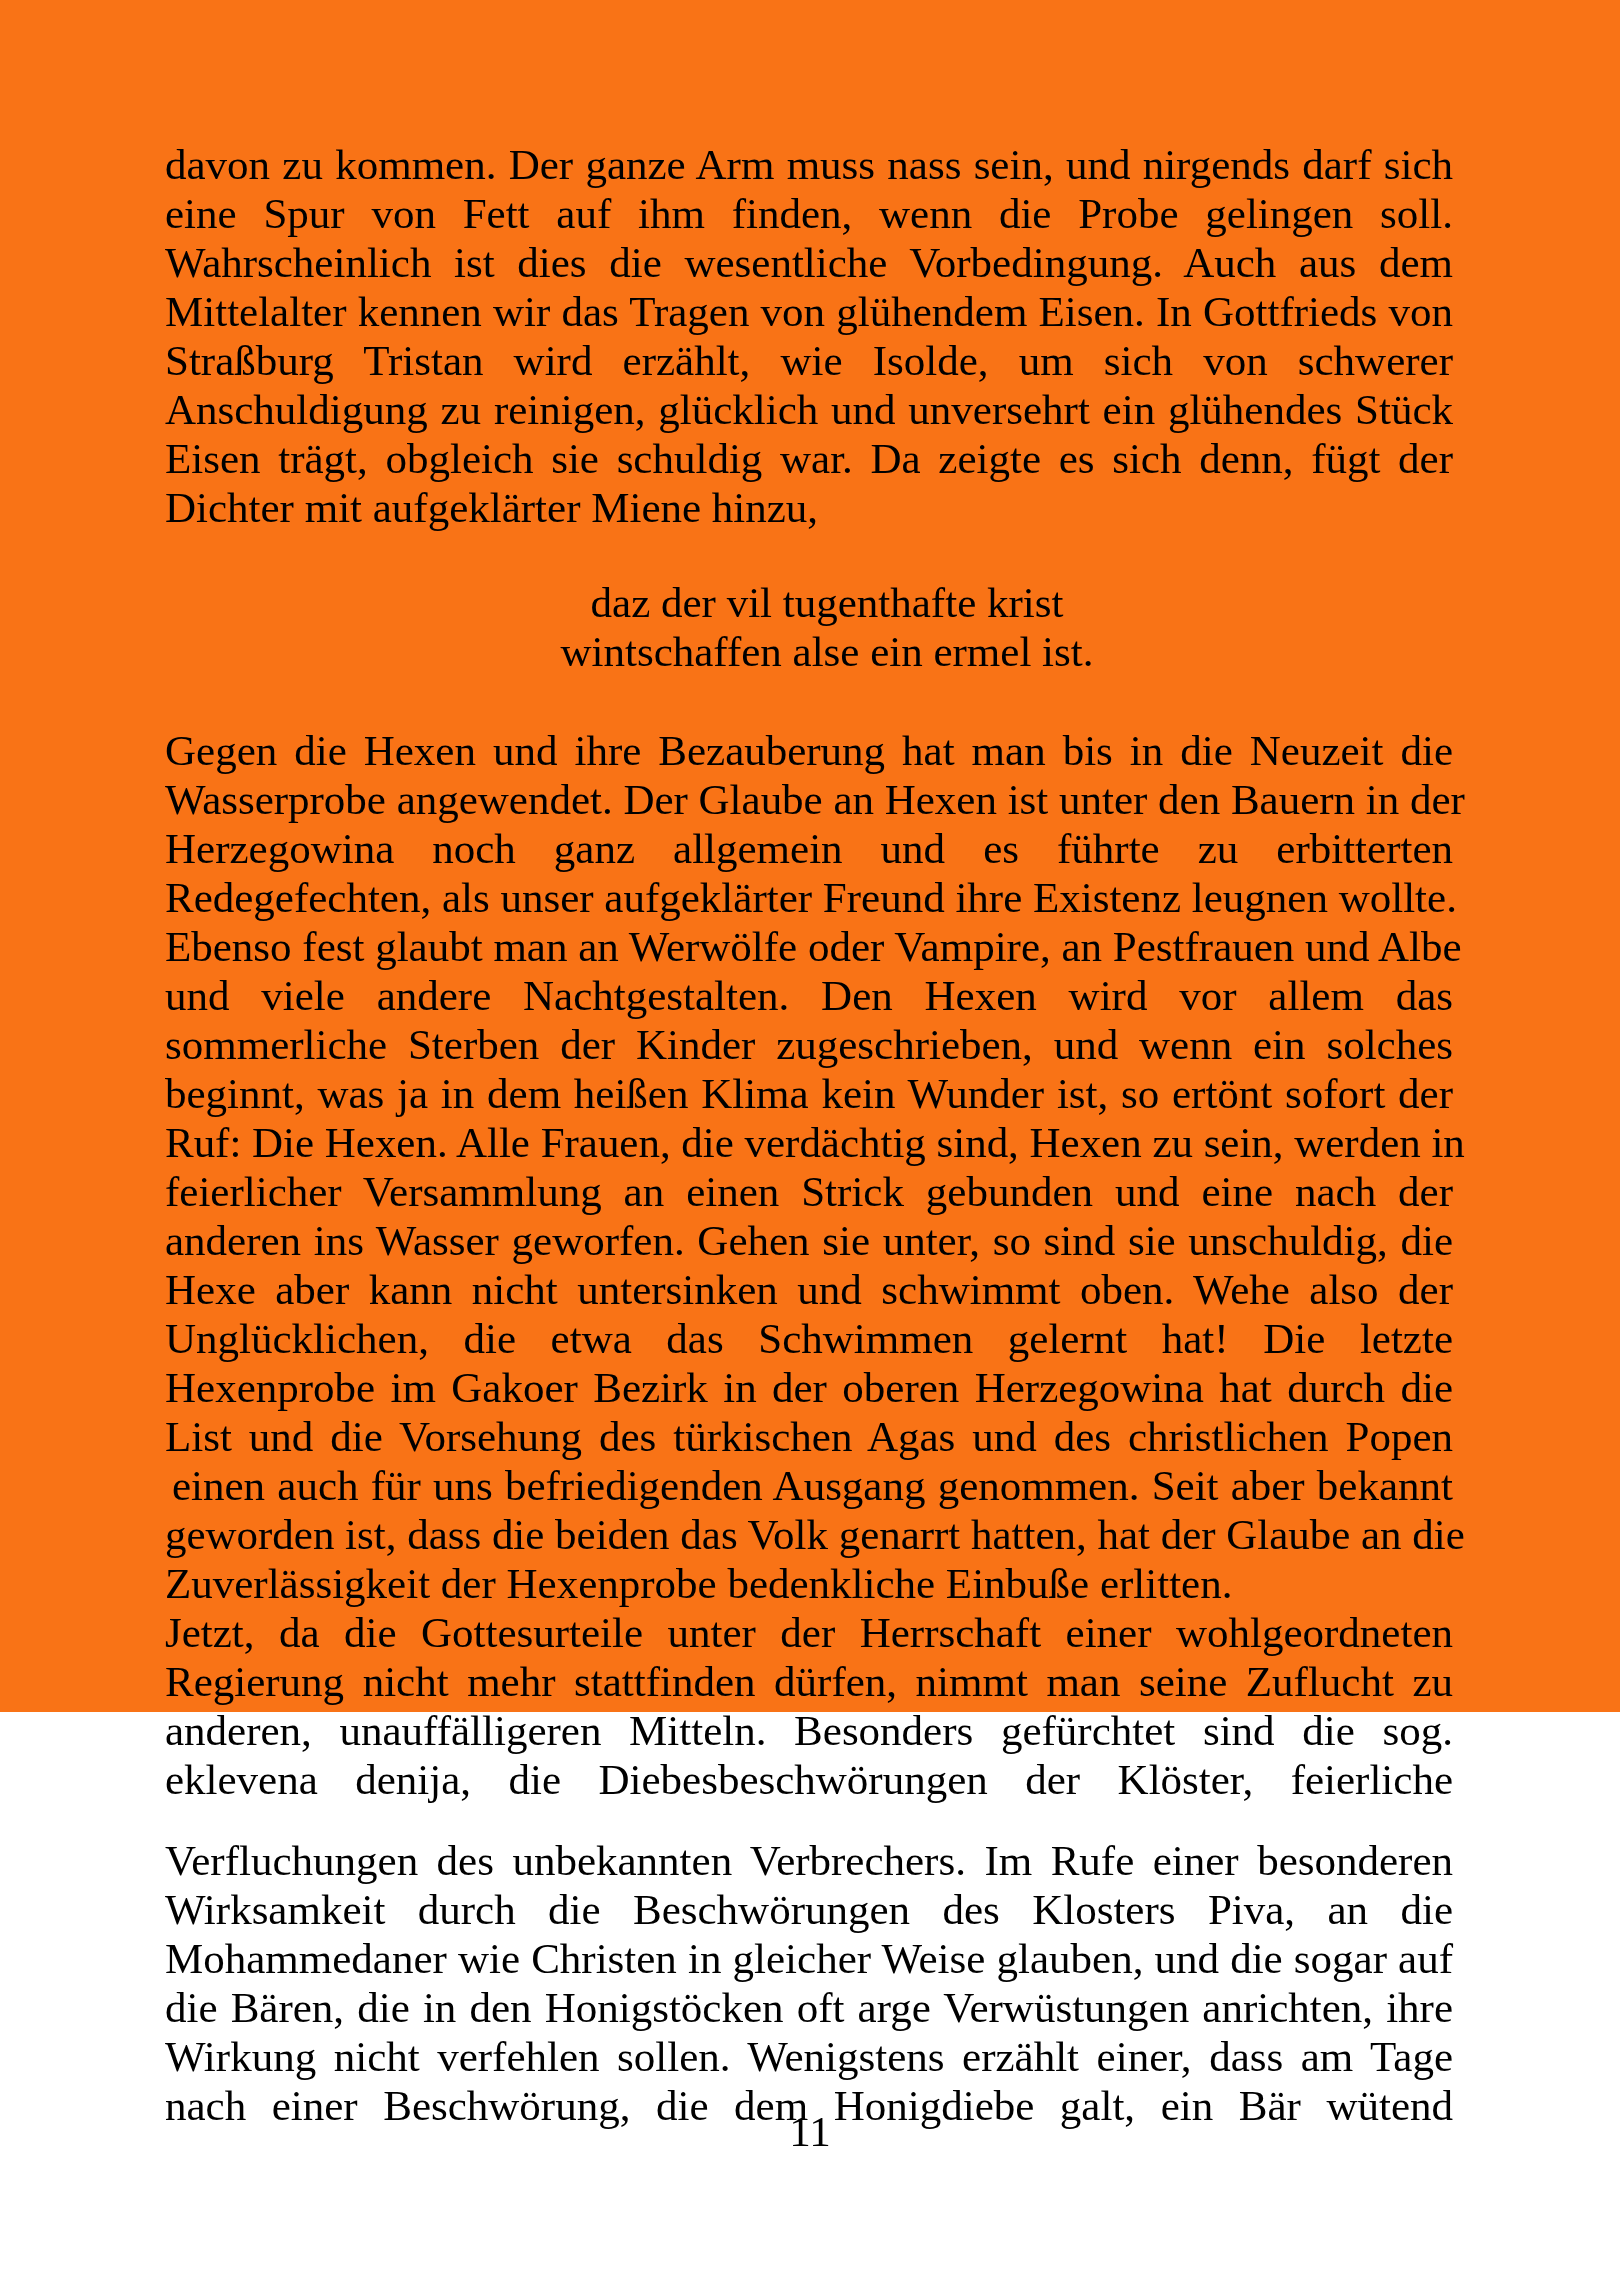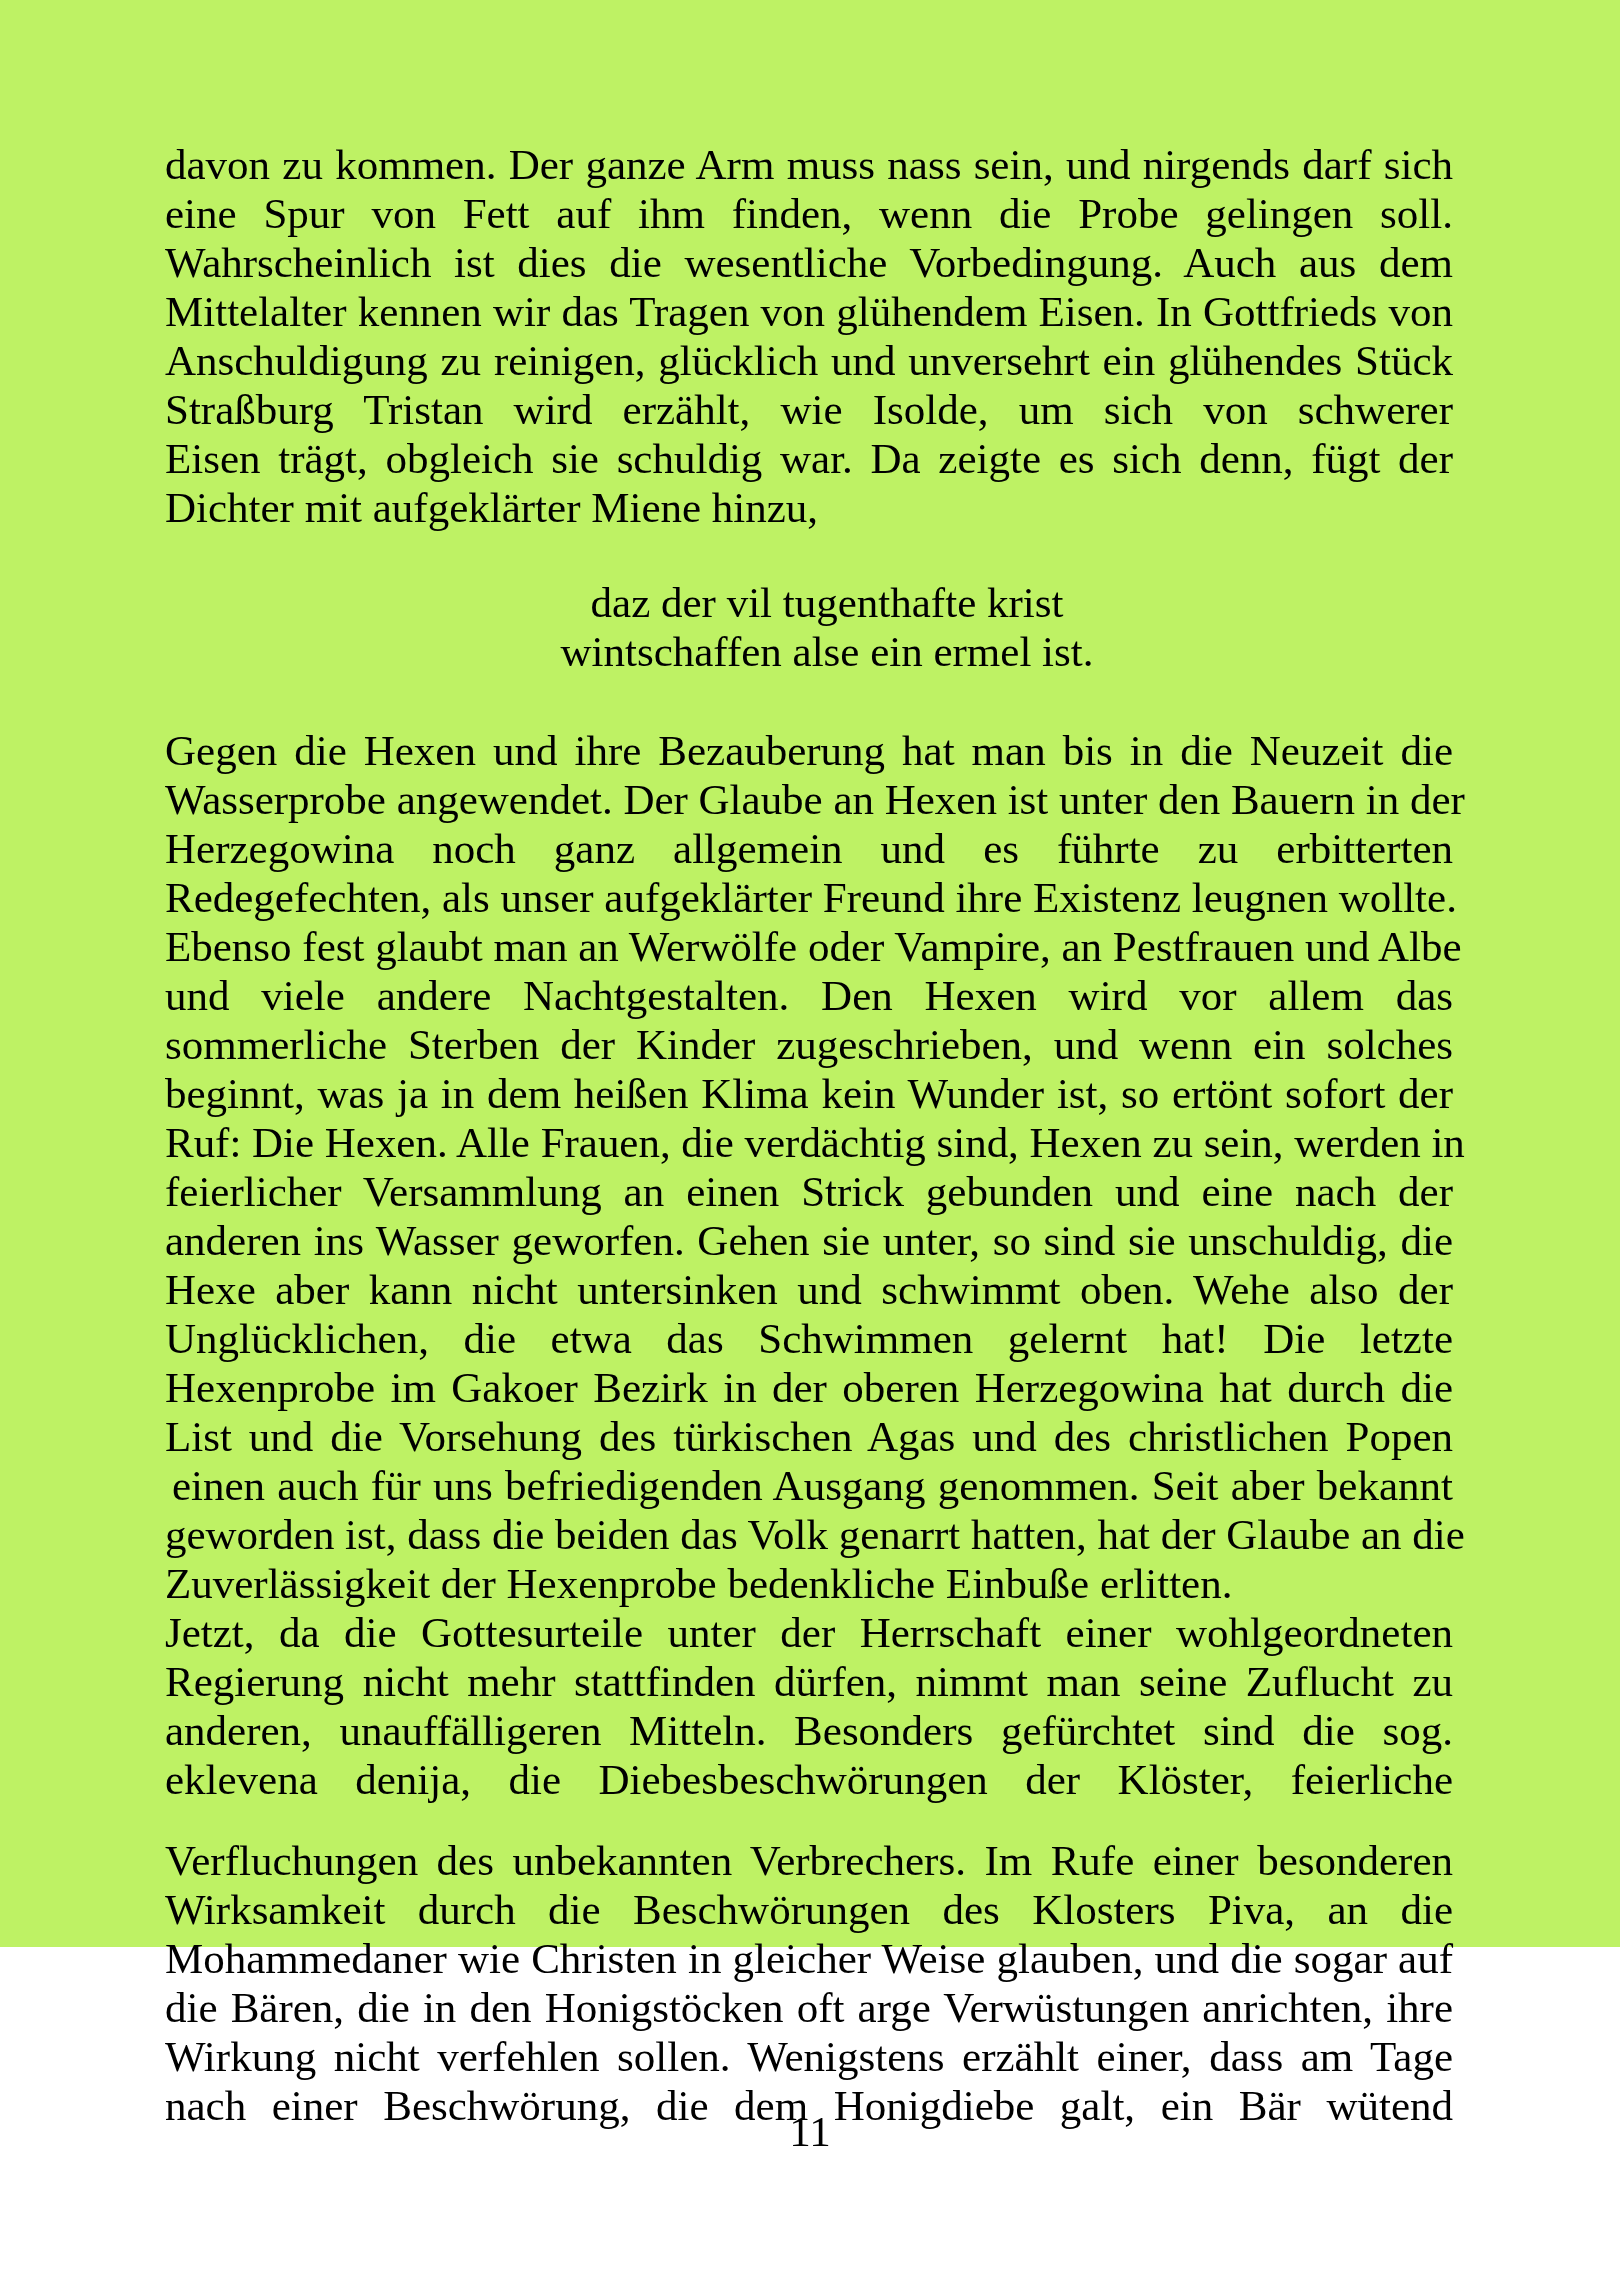--- a/index.html
+++ b/index.html
@@ -13,22 +13,22 @@
     position: relative;
     overflow: hidden;
     font-family: "Liberation Serif", "DejaVu Serif", serif;
     color: #000000;
   }
   .page {
     position: absolute;
     left: 0;
     top: 0;
     width: 1620px;
-    height: 1947px;
-    background: #bef264;
+    height: 1712px;
+    background: #f97316;
   }
   .text-block {
     position: absolute;
     left: 165px;
     width: 1288px;
     font-size: 43px;
     line-height: 49px;
   }
   .line {
     display: block;
@@ -72,22 +72,22 @@
 </head>
 <body>
 
 <div class="page">
 
   <div class="text-block block-top">
     <div class="line" style="white-space: nowrap;"><span>davon zu kommen. Der ganze Arm muss nass sein, und nirgends darf sich</span></div>
     <div class="line" style="white-space: nowrap;"><span>eine Spur von Fett auf ihm finden, wenn die Probe gelingen soll.</span></div>
     <div class="line" style="white-space: nowrap;"><span>Wahrscheinlich ist dies die wesentliche Vorbedingung. Auch aus dem</span></div>
     <div class="line" style="white-space: nowrap;"><span>Mittelalter kennen wir das Tragen von glühendem Eisen. In Gottfrieds von</span></div>
+    <div class="line" style="white-space: nowrap;"><span>Straßburg Tristan wird erzählt, wie Isolde, um sich von schwerer</span></div>
     <div class="line" style="white-space: nowrap;"><span>Anschuldigung zu reinigen, glücklich und unversehrt ein glühendes Stück</span></div>
-    <div class="line" style="white-space: nowrap;"><span>Straßburg Tristan wird erzählt, wie Isolde, um sich von schwerer</span></div>
     <div class="line" style="white-space: nowrap;"><span>Eisen trägt, obgleich sie schuldig war. Da zeigte es sich denn, fügt der</span></div>
     <div class="line last" style="white-space: nowrap;">Dichter mit aufgeklärter Miene hinzu,</div>
   </div>
 
   <div class="verse">
     <div class="vline">daz der vil tugenthafte krist</div>
     <div class="vline">wintschaffen alse ein ermel ist.</div>
   </div>
 
   <div class="text-block block-main">

